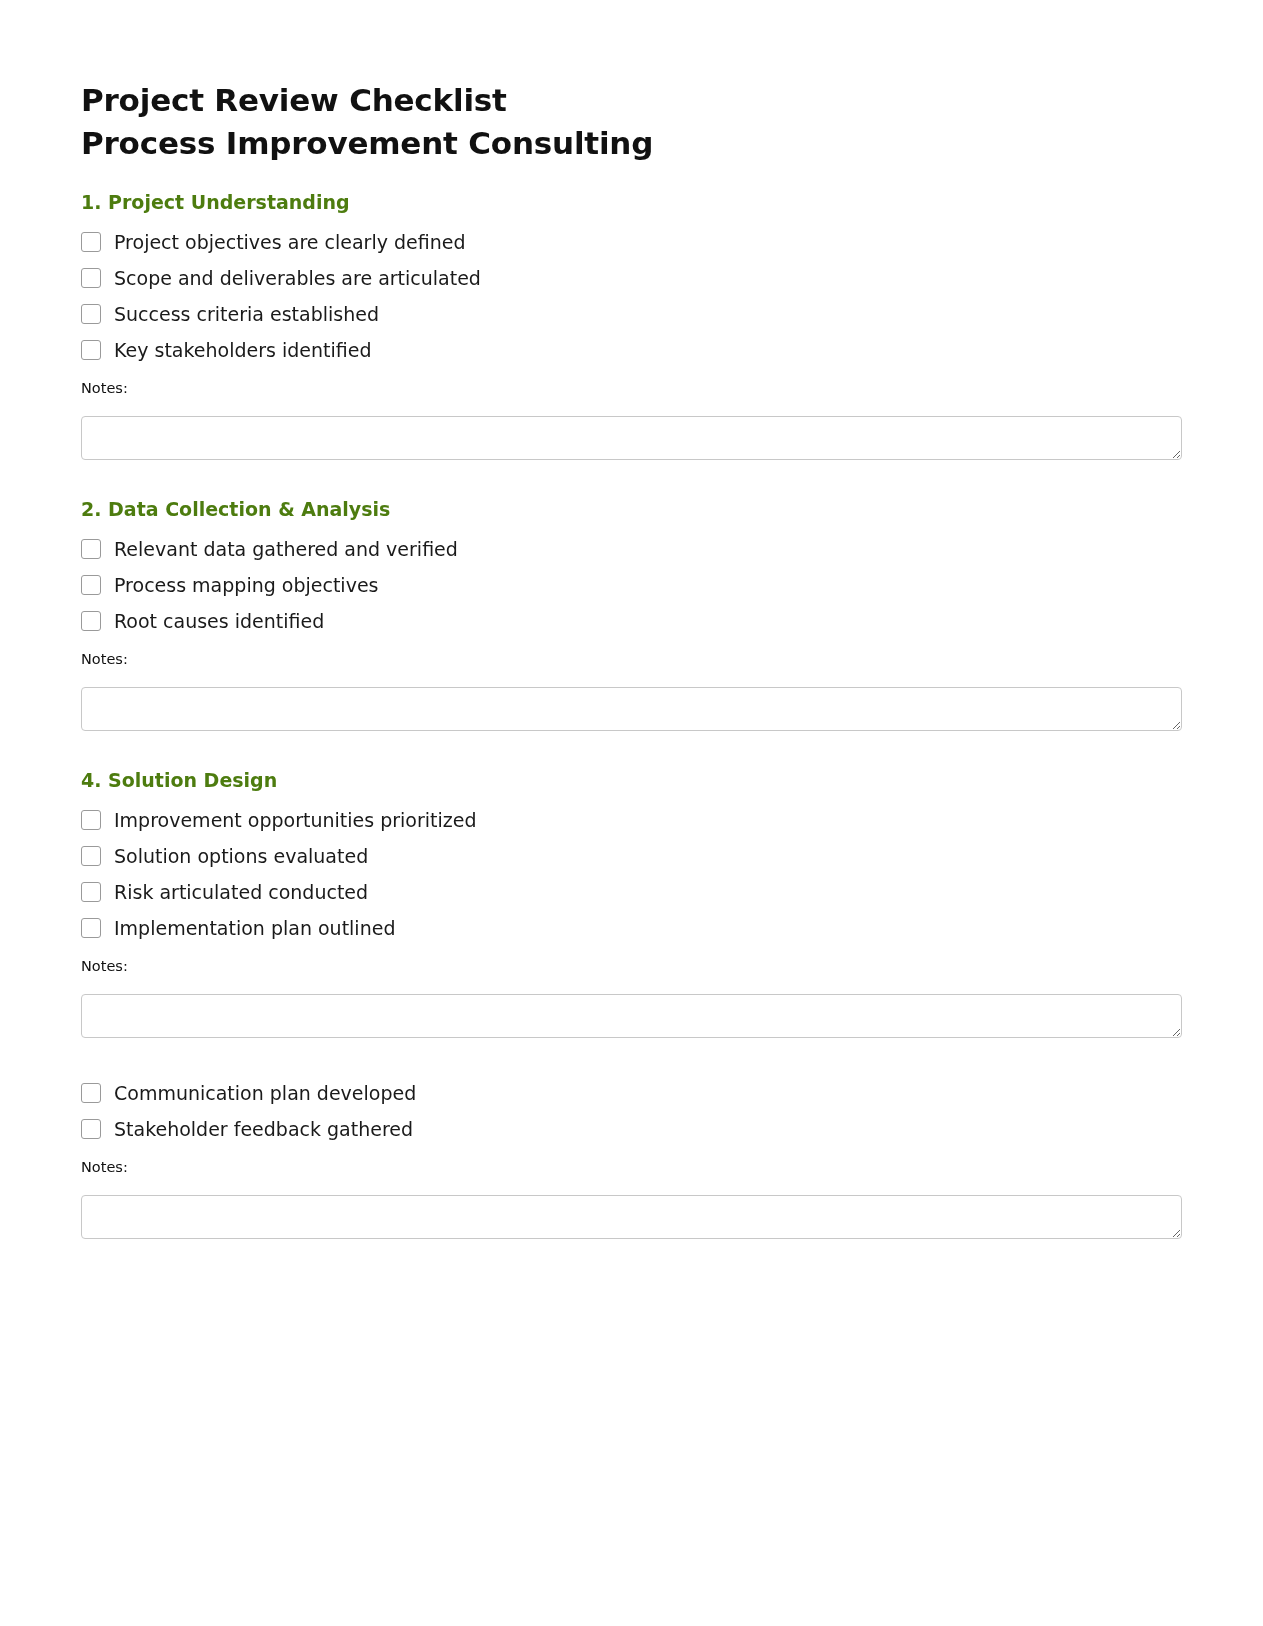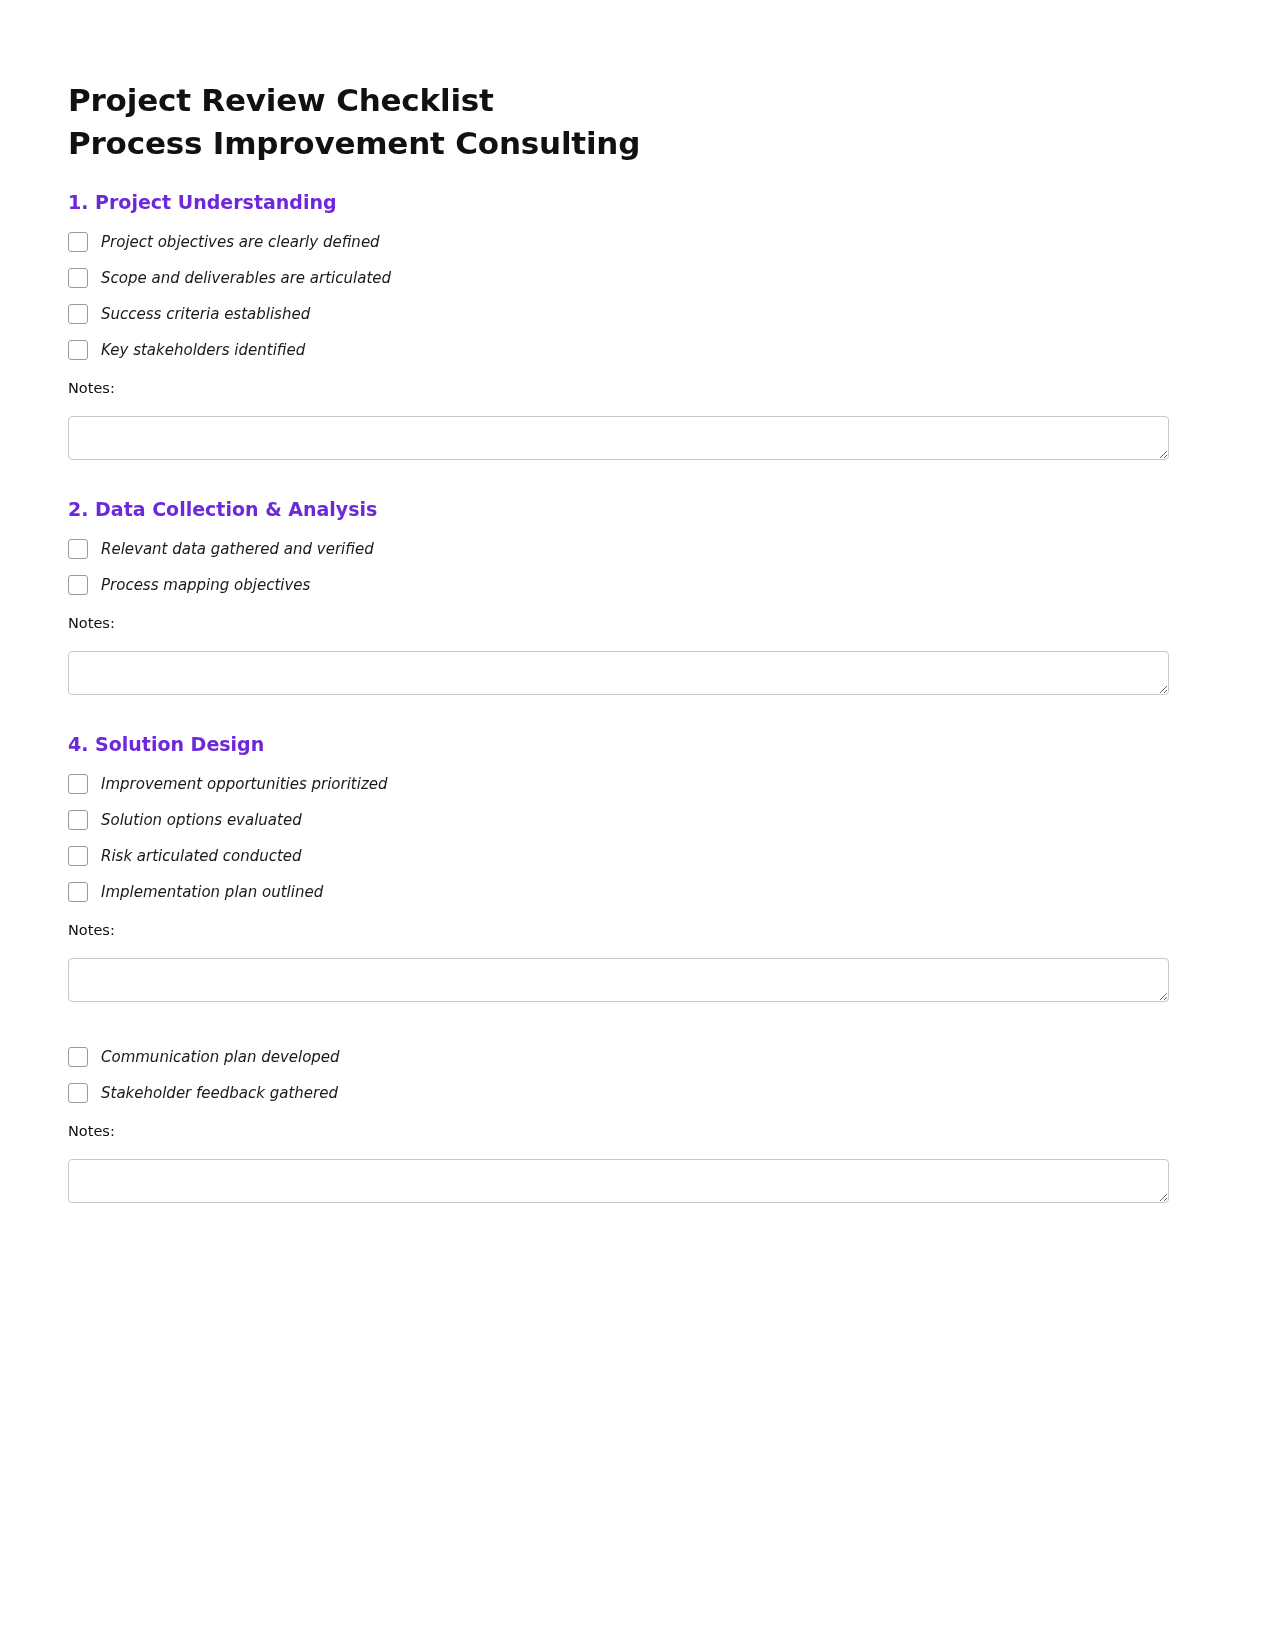--- a/index.html
+++ b/index.html
@@ -9,21 +9,21 @@
       width: 1263px;
       height: 1626px;
       overflow: hidden;
     }
     body {
       font-family: "DejaVu Sans", "Liberation Sans", sans-serif;
       color: #111111;
     }
     .page {
       position: absolute;
-      left: 68px;
+      left: 81px;
       top: 0;
       width: 1101px;
       height: 1298px;
       overflow: hidden;
     }
     .title {
       margin: 0;
       padding-top: 79px;
       font-size: 31px;
       line-height: 43px;
@@ -31,21 +31,21 @@
       letter-spacing: -0.2px;
       color: #111;
     }
     .title span { display: block; }
     .section { margin-top: 0; }
     .section-heading {
       margin: 0;
       font-size: 19px;
       line-height: 24px;
       font-weight: 600;
-      color: #6d28d9;
+      color: #4d7c0f;
     }
     .checklist {
       list-style: none;
       margin: 0;
       padding: 0;
     }
     .check-item {
       display: flex;
       align-items: center;
       height: 36px;
@@ -55,25 +55,24 @@
       height: 18px;
       border: 1px solid #9a9a9a;
       border-radius: 3px;
       background: #fff;
       margin: 0 13px 0 0;
       box-sizing: content-box;
       flex: none;
       cursor: pointer;
     }
     .check-label {
-      font-size: 15px;
+      font-size: 19px;
       line-height: 20px;
       color: #1a1a1a;
       cursor: pointer;
-      font-style: italic;
     }
     .notes-label {
       display: block;
       font-size: 14.5px;
       font-weight: 400;
       line-height: 20px;
       color: #111;
     }
     .notes-box {
       display: block;
@@ -128,20 +127,24 @@
     <h2 class="section-heading">2. Data Collection &amp; Analysis</h2>
     <ul class="checklist" style="margin-top:10px;">
       <li class="check-item">
         <input type="checkbox" class="checkbox" style="appearance: none;">
         <span class="check-label">Relevant data gathered and verified</span>
       </li>
       <li class="check-item">
         <input type="checkbox" class="checkbox" style="appearance: none;">
         <span class="check-label">Process mapping objectives</span>
       </li>
+      <li class="check-item">
+        <input type="checkbox" class="checkbox" style="appearance: none;">
+        <span class="check-label">Root causes identified</span>
+      </li>
     </ul>
     <label class="notes-label" style="margin-top:10px;">Notes:</label>
     <textarea class="notes-box" style="margin-top: 18px;"></textarea>
   </section>
 
   <section class="section" style="margin-top:37px;">
     <h2 class="section-heading">4. Solution Design</h2>
     <ul class="checklist" style="margin-top:10px;">
       <li class="check-item">
         <input type="checkbox" class="checkbox" style="appearance: none;">

